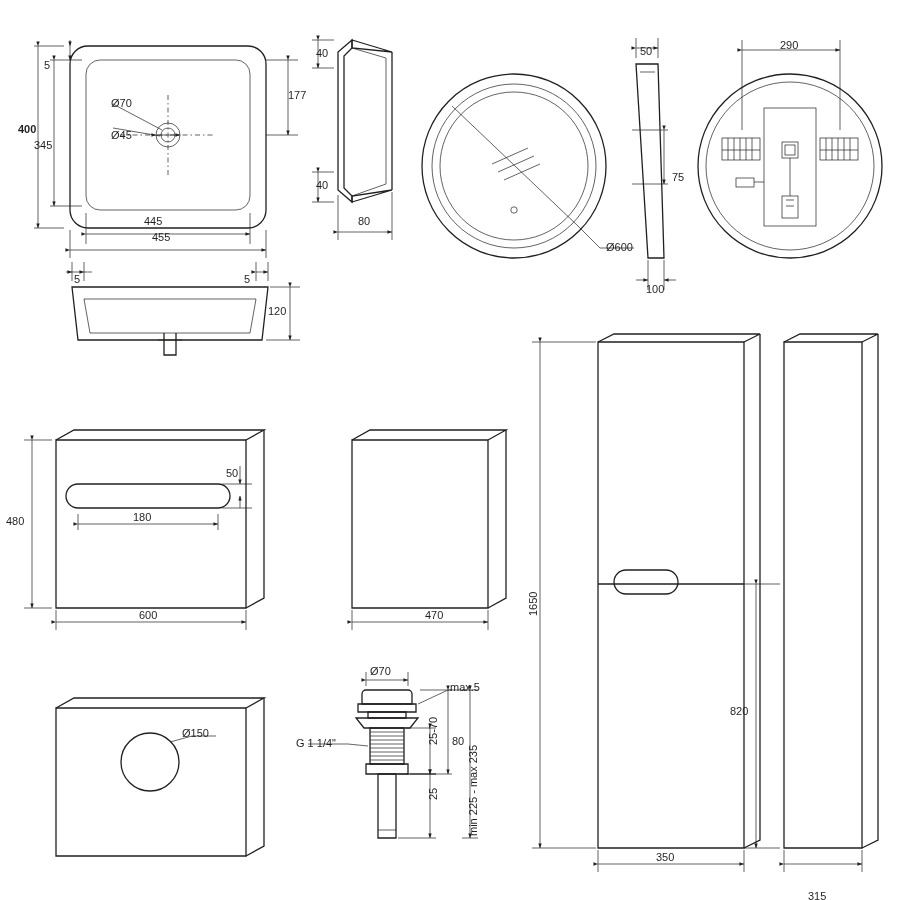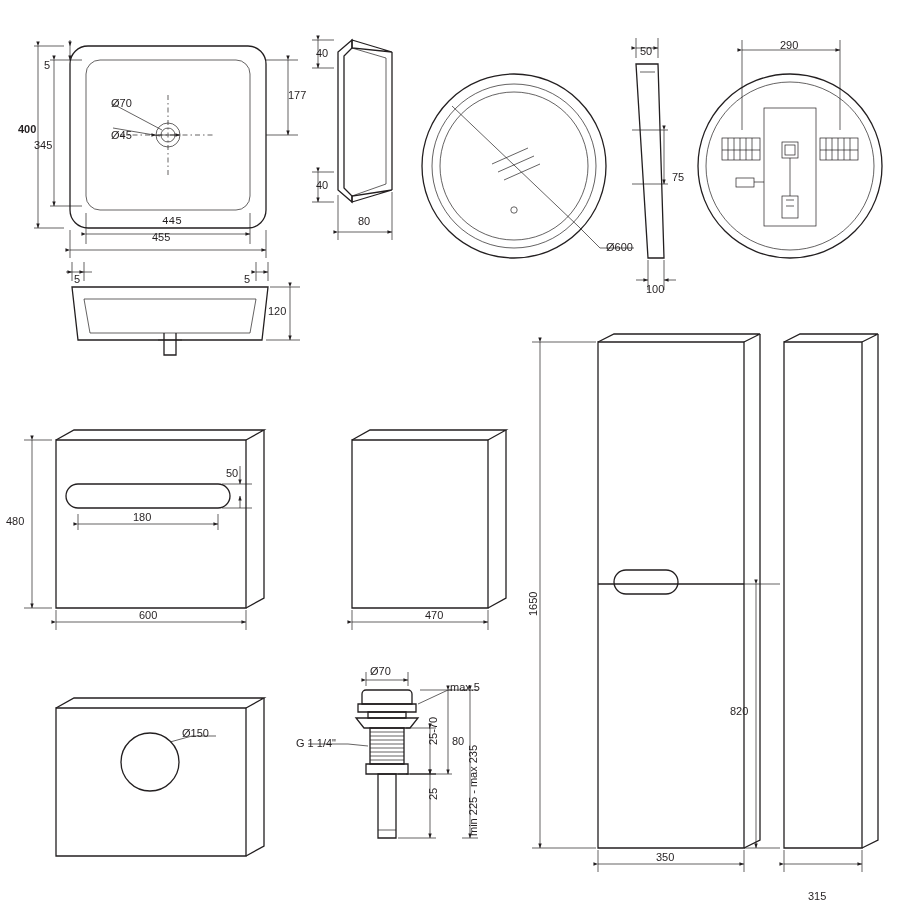--- a/index.html
+++ b/index.html
@@ -276,21 +276,21 @@
     <line class="thin" x1="784" y1="864" x2="862" y2="864" marker-start="url(#ahs)" marker-end="url(#ahs)"></line>
   </g>
 </svg>
 
 <div class="lbl" style="left:18px;top:124px;font-weight:bold;">400</div>
 <div class="lbl" style="left:34px;top:128px;margin-top:12px;">345</div>
 <div class="lbl" style="left:44px;top:60px;">5</div>
 <div class="lbl" style="left:288px;top:90px;">177</div>
 <div class="lbl" style="left:111px;top:98px;">Ø70</div>
 <div class="lbl" style="left:111px;top:130px;">Ø45</div>
-<div class="lbl" style="left:162px;top:216px;font-family:Liberation Mono, monospace;">445</div>
+<div class="lbl" style="left:144px;top:216px;">445</div>
 <div class="lbl" style="left:152px;top:232px;">455</div>
 
 <div class="lbl" style="left:316px;top:48px;">40</div>
 <div class="lbl" style="left:316px;top:180px;">40</div>
 <div class="lbl" style="left:358px;top:216px;">80</div>
 
 <div class="lbl" style="left:74px;top:274px;">5</div>
 <div class="lbl" style="left:244px;top:274px;">5</div>
 <div class="lbl" style="left:268px;top:306px;">120</div>
 

